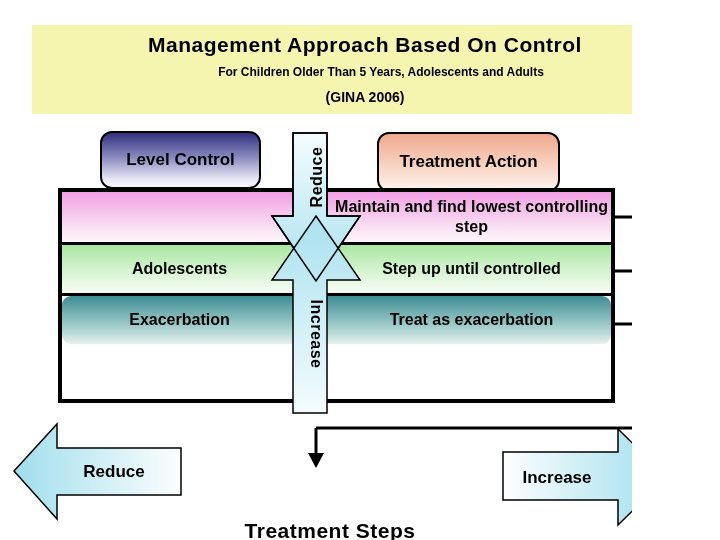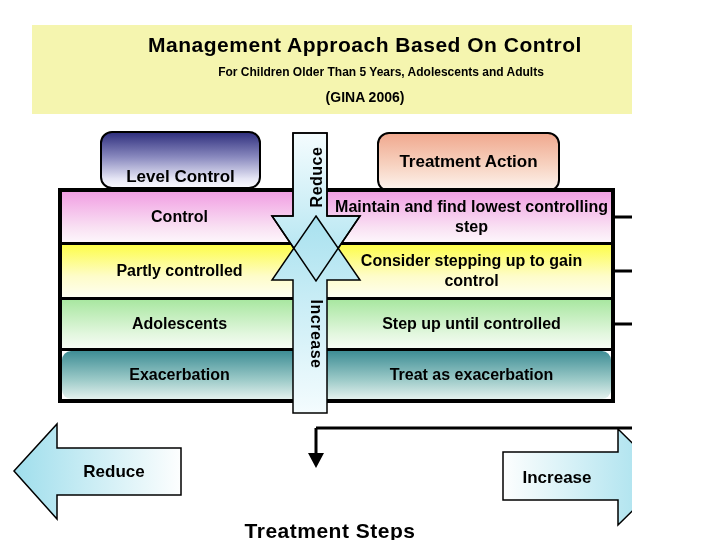--- a/index.html
+++ b/index.html
@@ -17,21 +17,21 @@
   .title-line3{font-size:14px;line-height:25px;}
   
   .hdr{
     position:absolute;border:2px solid #000;border-radius:12px;
     display:flex;align-items:center;justify-content:center;
     font-size:17px;z-index:1;
   }
   .hdr-level{
     left:100px;top:131px;width:161px;height:58px;
     background:linear-gradient(180deg,#31317F 0%,#8A8ABF 45%,#E6E6F5 85%,#F8F8FD 100%);
-    box-sizing:border-box;align-items:flex-end;
+    box-sizing:border-box;
   }
   .hdr-action{
     left:377px;top:132px;width:179px;height:56px;
     background:linear-gradient(180deg,#F0A98F 0%,#F7D2C0 55%,#FDF4EE 100%);
   }
   
   .ctl-table{
     position:absolute;left:58px;top:188px;width:557px;height:215px;
     border:4px solid #000;box-sizing:border-box;z-index:2;
   }
@@ -69,26 +69,21 @@
 
   <div class="hdr hdr-level">
     <span>Level Control</span>
   </div>
   <div class="hdr hdr-action">
     <span>Treatment Action</span>
   </div>
 
   <div class="ctl-table">
     <div class="t-row divided row-1">
-      <div class="cell cell-level">Control</div>
       <div class="cell cell-action">Maintain and  find lowest controlling step</div>
-    </div>
-    <div class="t-row divided row-2">
-      <div class="cell cell-level">Partly controlled</div>
-      <div class="cell cell-action">Consider stepping up to gain control</div>
     </div>
     <div class="t-row divided row-3">
       <div class="cell cell-level">Adolescents</div>
       <div class="cell cell-action">Step up until controlled</div>
     </div>
     <div class="t-row row-4">
       <div class="cell cell-level">Exacerbation</div>
       <div class="cell cell-action">Treat as exacerbation</div>
     </div>
   </div>

